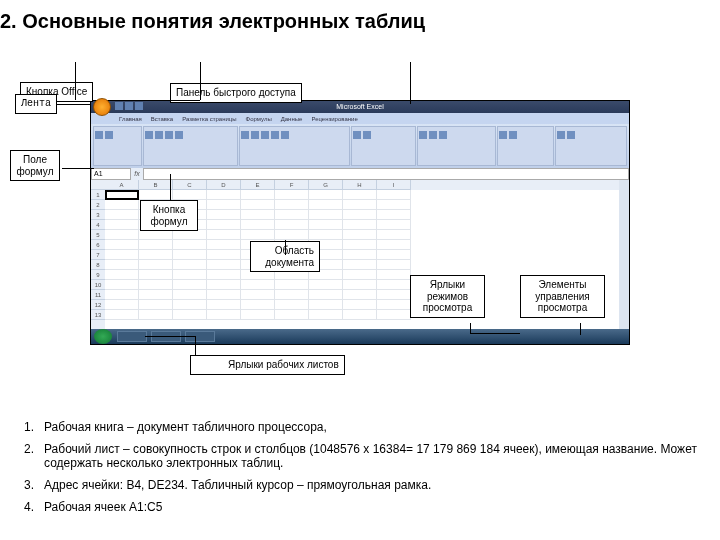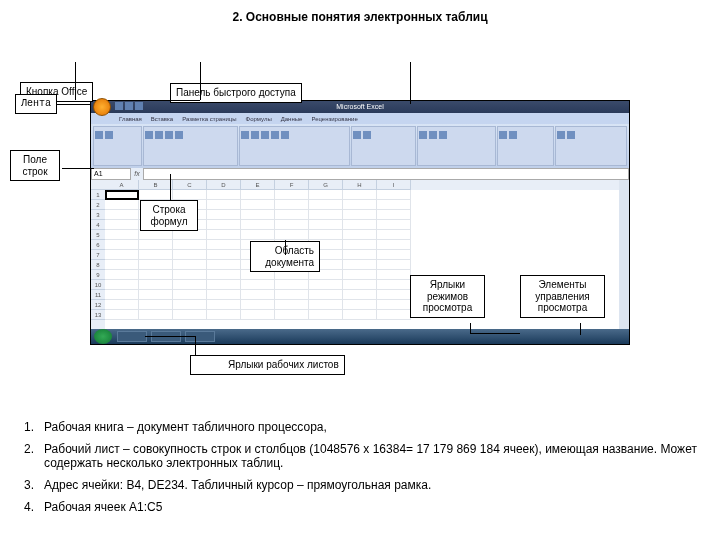--- a/index.html
+++ b/index.html
@@ -1,17 +1,17 @@
 <!DOCTYPE html>
 <html><head>
 <meta charset="utf-8">
 <style>
   * { box-sizing: border-box; margin: 0; padding: 0; }
   body { width: 720px; height: 540px; background: #fff; font-family: Arial, sans-serif; position: relative; overflow: hidden; }
-  .title { position: absolute; top: 10px; left: 0; width: 100%; text-align: center; font-size: 12px; font-weight: bold; }
+  .title { position: absolute; top: 10px; left: 0; width: 100%; font-size: 20px; font-weight: bold; }
   .diagram { position: absolute; top: 40px; left: 40px; width: 640px; height: 370px; }
   .excel { position: absolute; top: 60px; left: 50px; width: 540px; height: 245px; background: #1a1f2a; border: 1px solid #000; }
   .excel-titlebar { height: 12px; background: linear-gradient(#3a4a6a,#2a3a5a); color: #fff; font-size: 7px; text-align: center; line-height: 12px; }
   .excel-qat { position: absolute; top: 0; left: 0; height: 12px; display: flex; align-items: center; }
   .office-btn { width: 18px; height: 18px; border-radius: 50%; background: radial-gradient(#ffb030,#e07000); position: absolute; top: -3px; left: 2px; border: 1px solid #905000; }
   .qat-icons { position: absolute; top: 1px; left: 24px; display: flex; gap: 2px; }
   .qat-icons span { width: 8px; height: 8px; background: #6080b0; display: inline-block; }
   .excel-tabs { height: 11px; background: #c5d5f0; font-size: 6px; display: flex; gap: 3px; padding-left: 25px; align-items: center; color: #334; }
   .excel-tabs span { padding: 0 3px; }
   .excel-ribbon { height: 44px; background: linear-gradient(#d8e4f5,#c0d0ea); display: flex; gap: 1px; padding: 2px; position: relative; }
@@ -301,24 +301,24 @@
   <div class="callout" style="top:2px; left:130px;margin-top:41px;">Панель быстрого доступа</div>
   <div class="cl-line" style="top:22px; left:160px; width:1px; height:38px;"></div>
   <div class="cl-line" style="top:60px; left:85px; width:75px; height:1px;"></div>
 
   <div class="cl-line" style="top:22px; left:370px; width:1px; height:42px;"></div>
 
   <div class="callout" style="top:54px; left:-25px;font-family:Liberation Mono, monospace;">Лента</div>
   <div class="cl-line" style="top:64px; left:17px; width:33px; height:1px;"></div>
   <div class="cl-line" style="top:64px; left:50px; width:1px; height:30px;"></div>
 
-  <div class="callout" style="top:110px; left:-30px; width:50px;">Поле строк</div>
+  <div class="callout" style="top:110px; left:-30px; width:50px;">Поле формул</div>
   <div class="cl-line" style="top:128px; left:22px; width:32px; height:1px;"></div>
 
-  <div class="callout" style="top:160px; left:100px; width:58px;">Строка формул</div>
+  <div class="callout" style="top:160px; left:100px; width:58px;">Кнопка формул</div>
   <div class="cl-line" style="top:134px; left:130px; width:1px; height:26px;"></div>
 
   <div class="callout" style="top:201px; left:210px; width:70px;text-align:right;">Область документа</div>
   <div class="cl-line" style="top:200px; left:245px; width:1px; height:15px;"></div>
 
   <div class="callout" style="top:315px; left:150px;padding-left:37px;">Ярлыки рабочих листов</div>
   <div class="cl-line" style="top:296px; left:155px; width:1px; height:19px;"></div>
   <div class="cl-line" style="top:296px; left:105px; width:50px; height:1px;"></div>
 
   <div class="callout" style="top:235px; left:370px; width:75px;">Ярлыки режимов просмотра</div>

